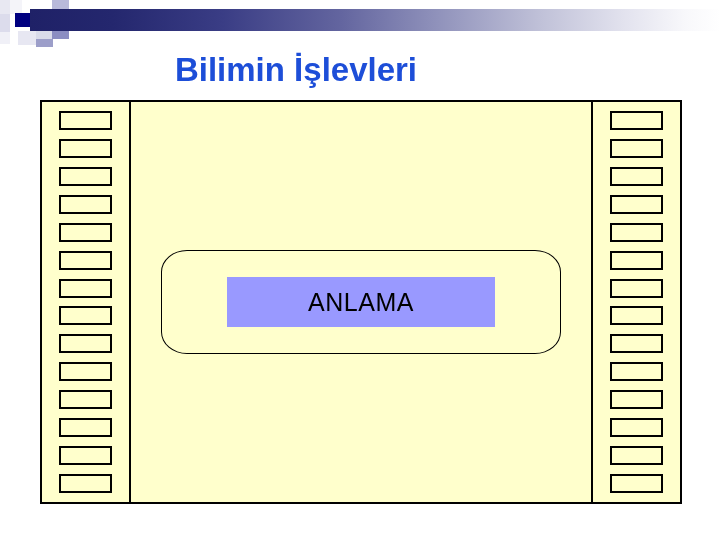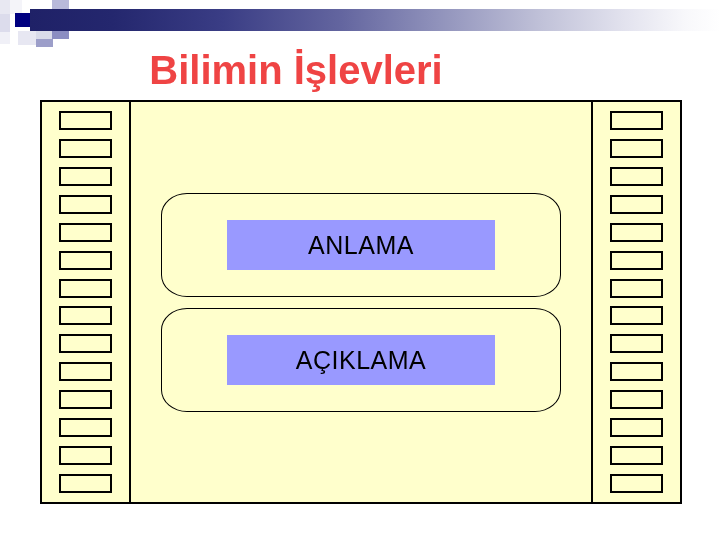--- a/index.html
+++ b/index.html
@@ -45,23 +45,23 @@
         #ffffff 100%);
   }
 
   
   .slide-title {
     position: absolute;
     left: 0;
     top: 50px;
     width: 592px;
     text-align: center;
-    font-size: 40px;
+    font-size: 33px;
     font-weight: bold;
-    color: #ef4444;
+    color: #1d4ed8;
     letter-spacing: 0px;
     line-height: 40px;
     white-space: nowrap;
   }
 
   
   .filmstrip {
     position: absolute;
     left: 40px;
     top: 100px;
@@ -177,23 +177,20 @@
     <div class="sprocket"></div>
     <div class="sprocket"></div>
     <div class="sprocket"></div>
     <div class="sprocket"></div>
   </div>
 
   <div class="film-center">
     <div class="round-panel">
       <div class="chip">ANLAMA</div>
     </div>
-    <div class="round-panel">
-      <div class="chip">AÇIKLAMA</div>
-    </div>
   </div>
 
   <div class="sprocket-col right">
     <div class="sprocket"></div>
     <div class="sprocket"></div>
     <div class="sprocket"></div>
     <div class="sprocket"></div>
     <div class="sprocket"></div>
     <div class="sprocket"></div>
     <div class="sprocket"></div>

